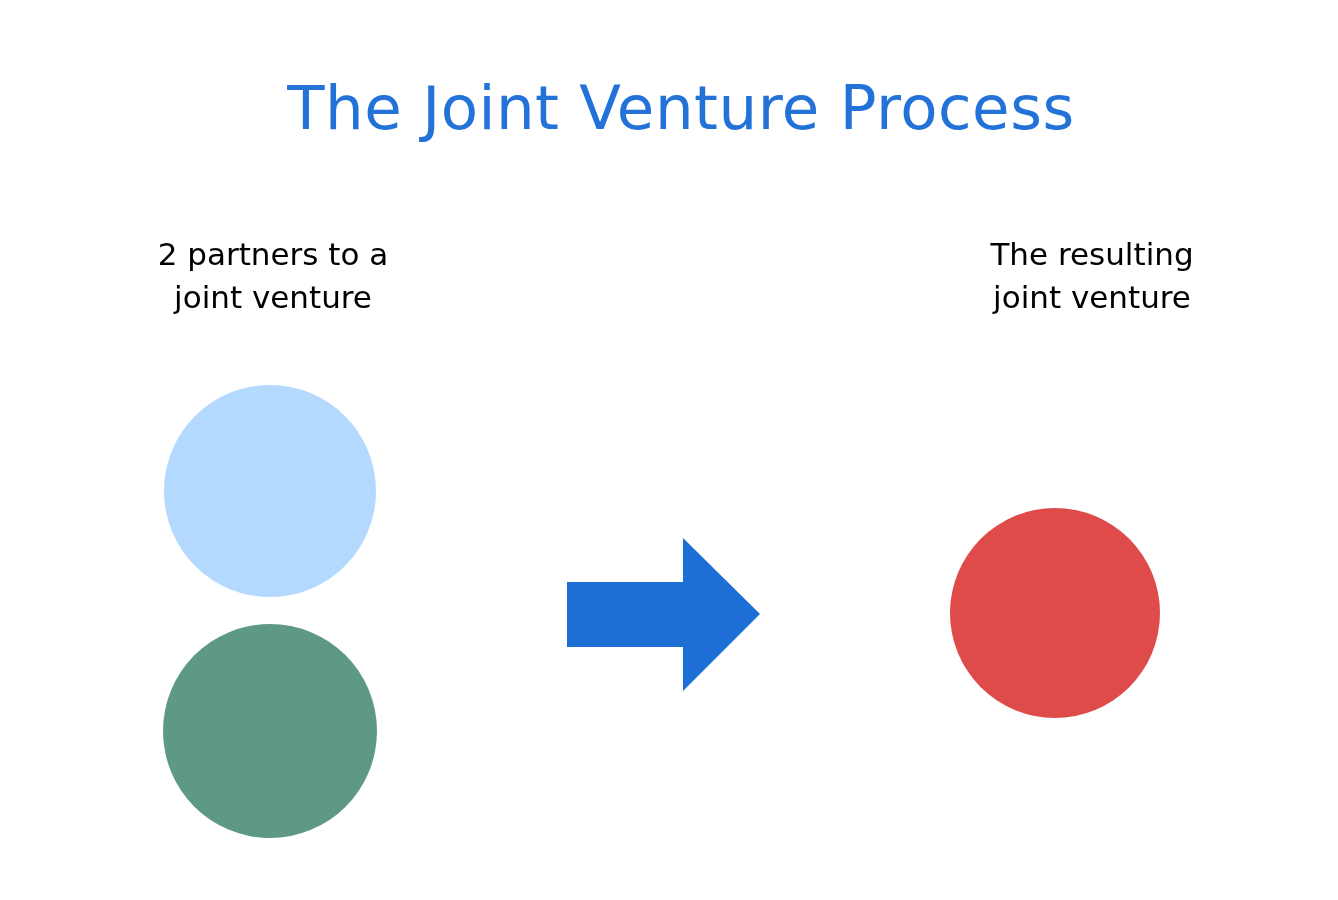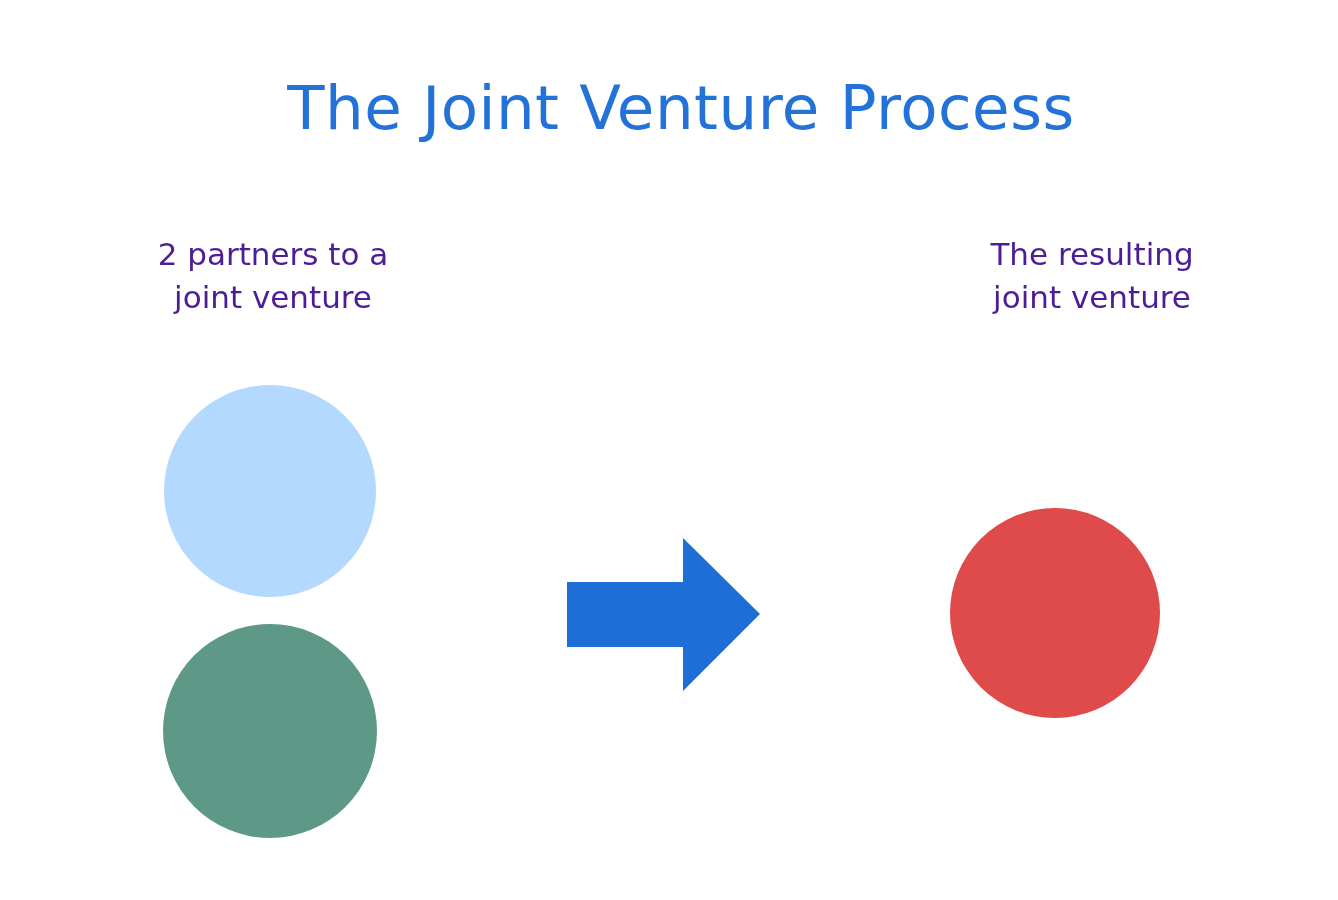--- a/index.html
+++ b/index.html
@@ -27,21 +27,21 @@
     letter-spacing: 0.5px;
     color: #2272D8;
     line-height: 1.1;
   }
   .label {
     position: absolute;
     width: 400px;
     text-align: center;
     font-size: 31px;
     font-weight: 500;
-    color: #4c1d95;
+    color: #000000;
     line-height: 1.38;
     white-space: pre-line;
   }
   .label-left  { left: 73px;  top: 233px; }
   .label-right { left: 892px; top: 233px; }
   .shapes {
     position: absolute;
     top: 0;
     left: 0;
     display: block;

